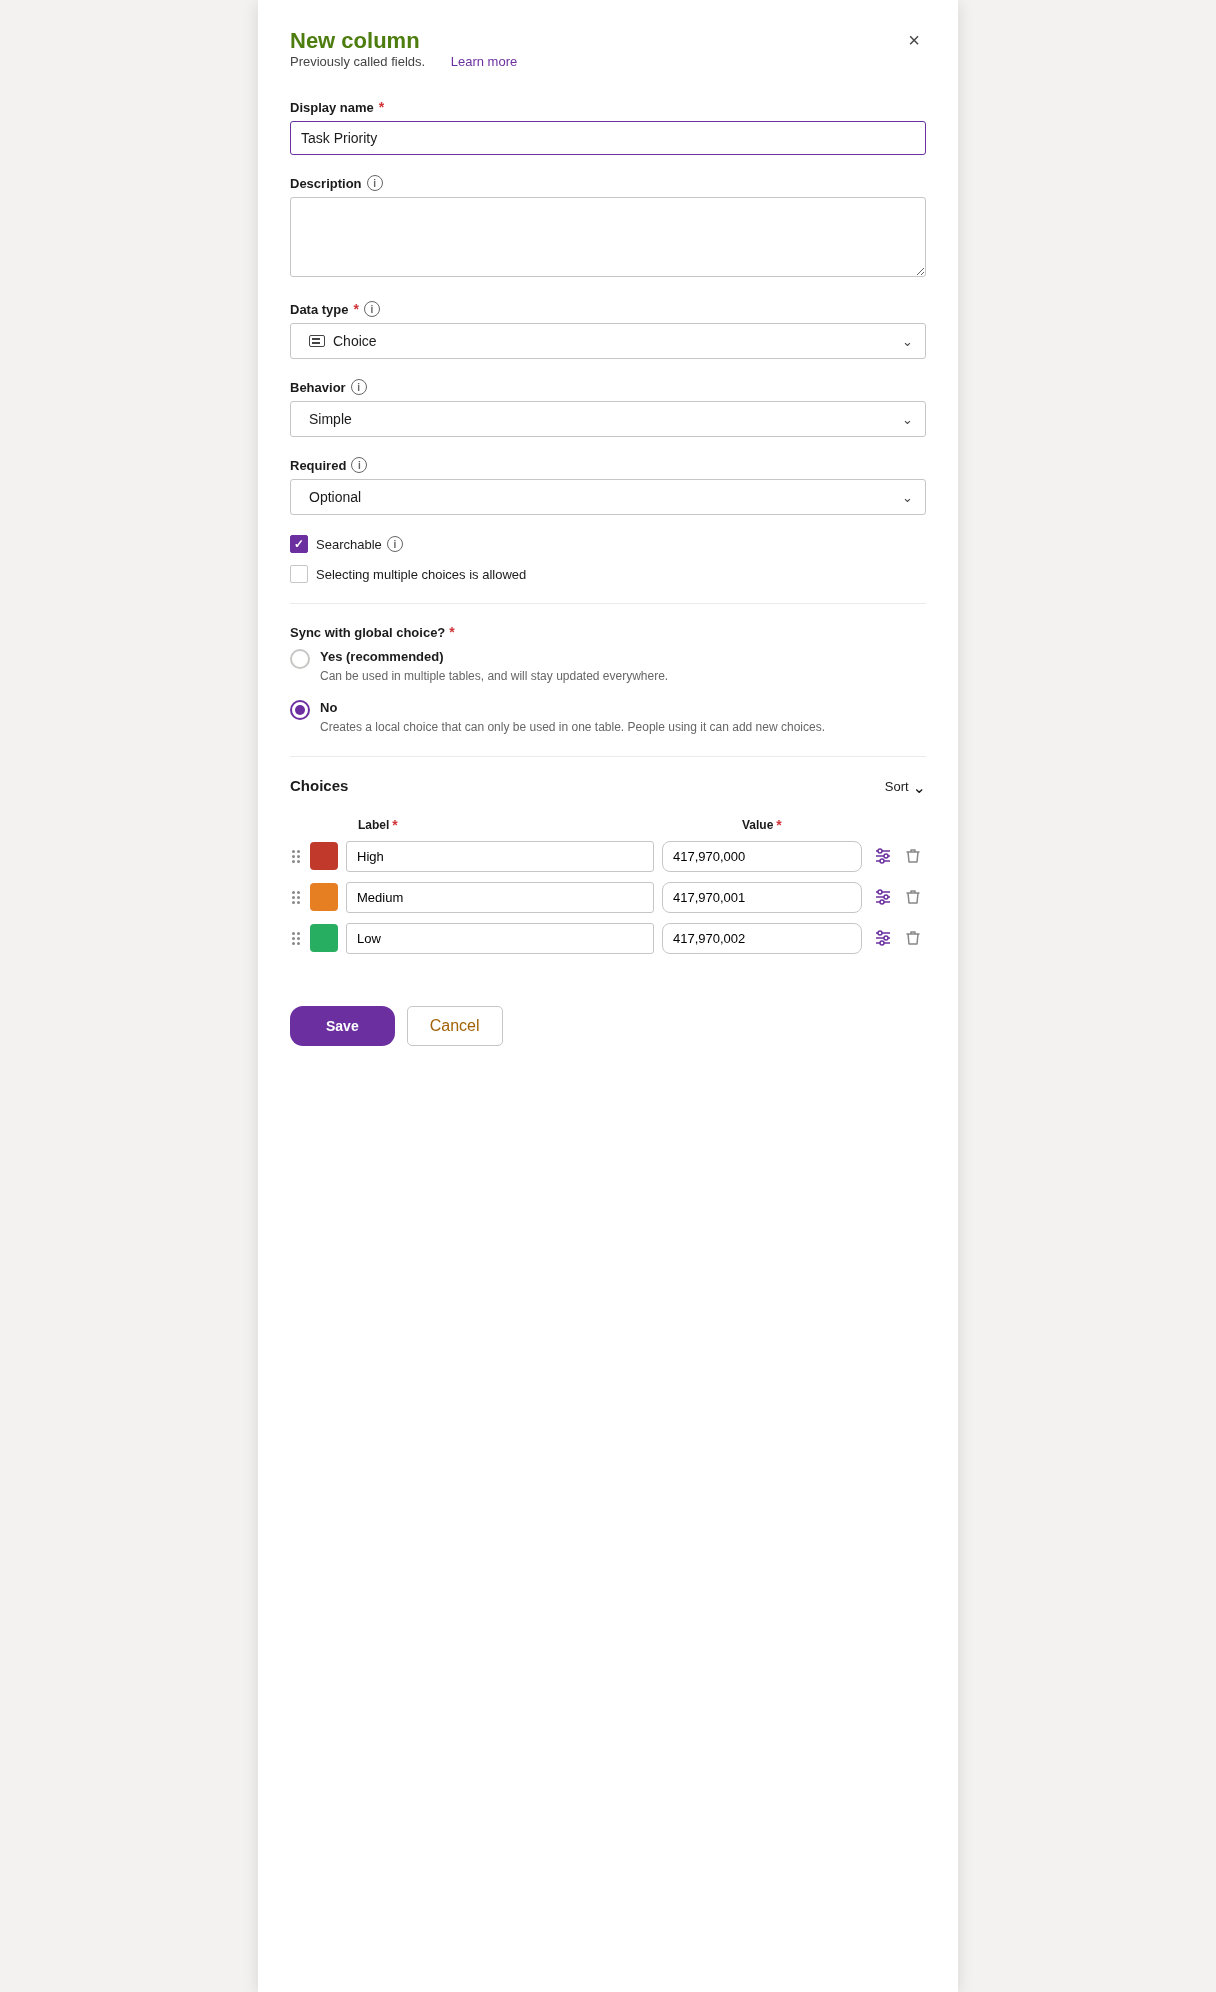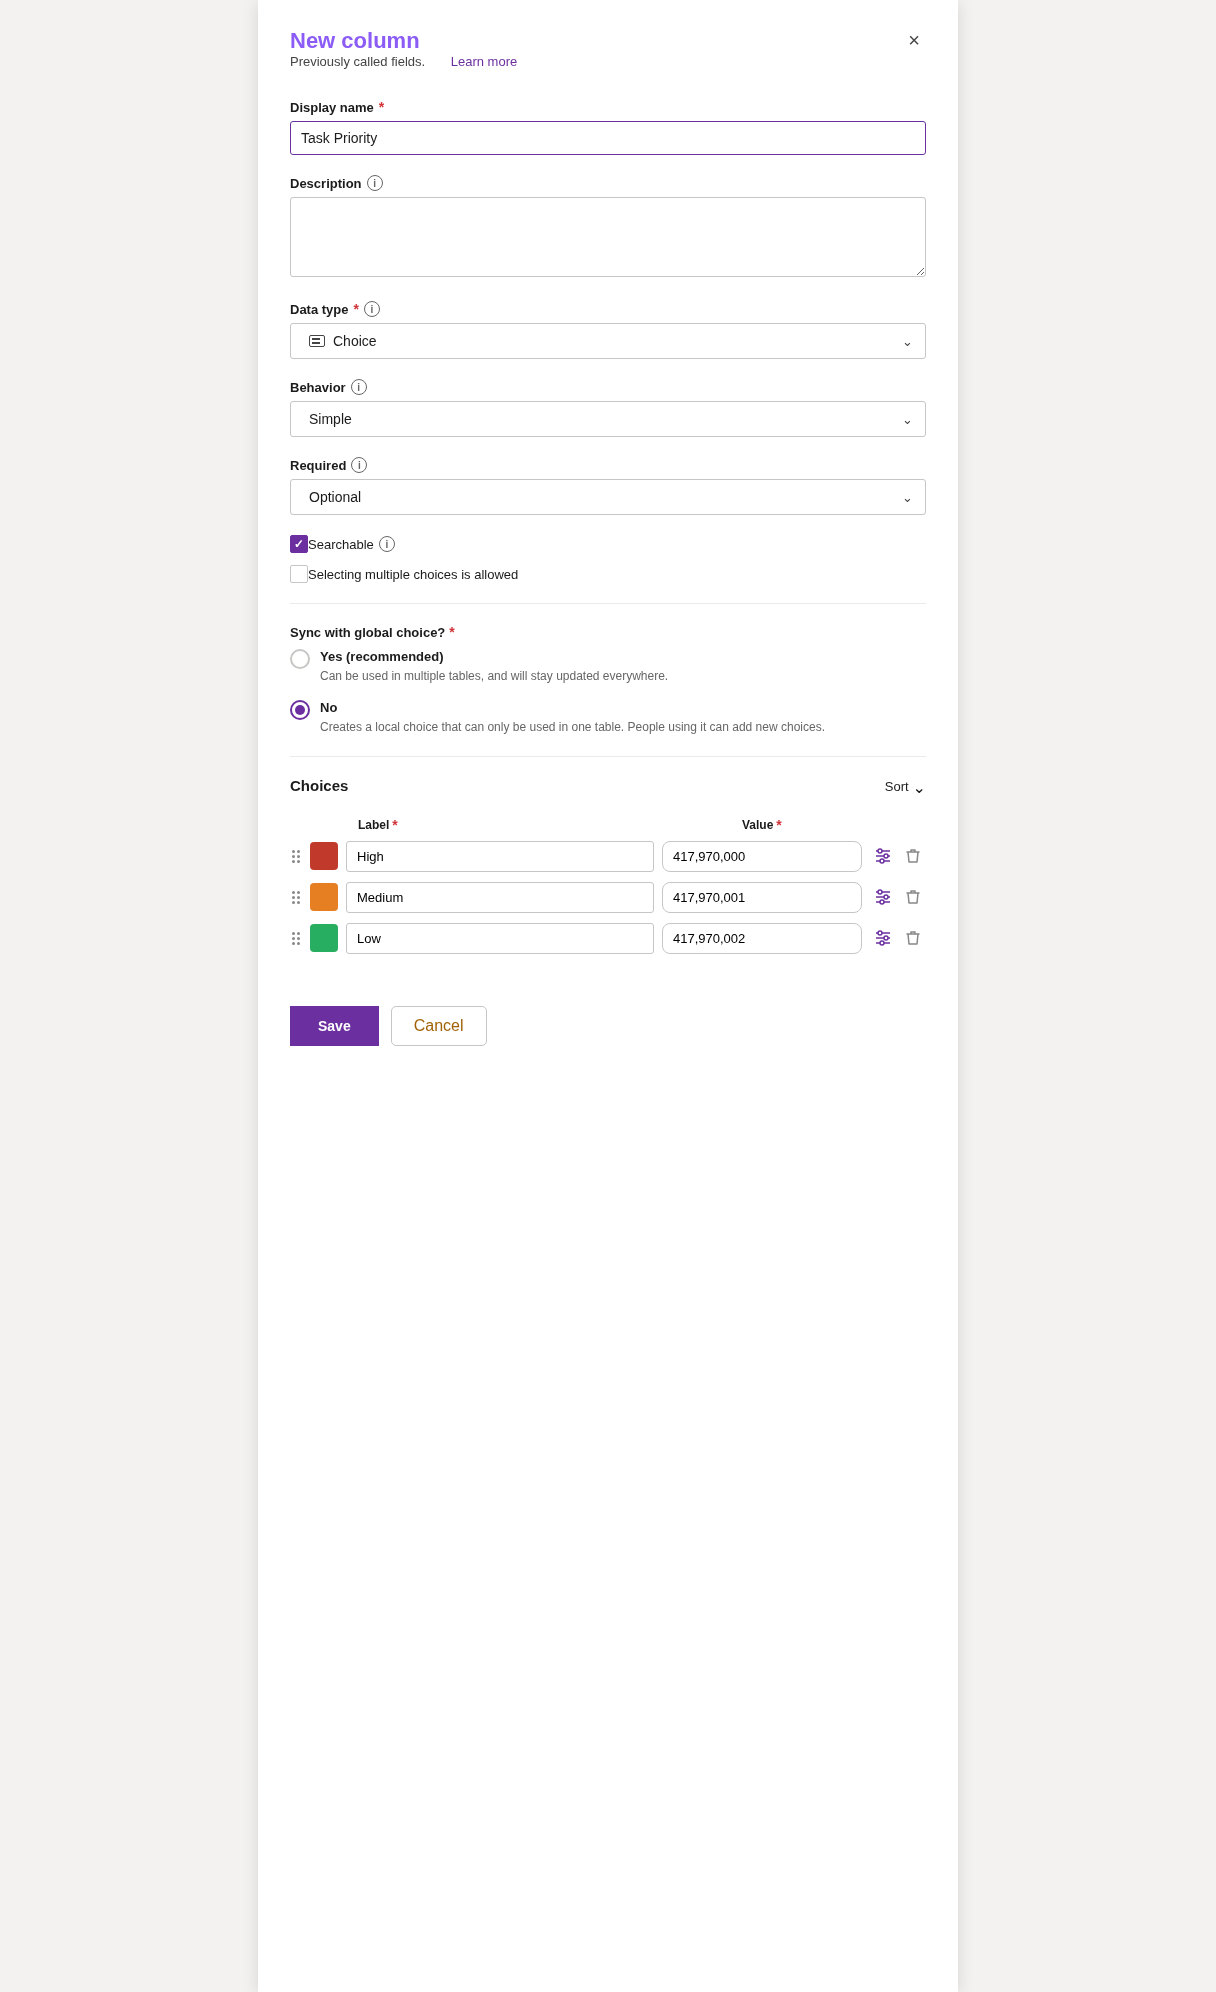--- a/index.html
+++ b/index.html
@@ -21,21 +21,21 @@
     }
     .panel-header {
       display: flex;
       justify-content: space-between;
       align-items: flex-start;
       margin-bottom: 6px;
     }
     .panel-title {
       font-size: 22px;
       font-weight: 700;
-      color: #8b5cf6;
+      color: #4d7c0f;
     }
     .close-btn {
       background: none;
       border: none;
       cursor: pointer;
       font-size: 20px;
       color: #444;
       padding: 2px 6px;
       line-height: 1;
     }
@@ -153,20 +153,21 @@
     
     .checkbox-row {
       display: flex;
       align-items: center;
       gap: 10px;
       margin-bottom: 12px;
     }
     .checkbox-wrap {
       display: flex;
       align-items: center;
+      gap: 8px;
       cursor: pointer;
     }
     .checkbox-box {
       width: 18px;
       height: 18px;
       border: 1.5px solid #c8c6c4;
       border-radius: 2px;
       display: flex;
       align-items: center;
       justify-content: center;
@@ -370,22 +371,22 @@
     .footer {
       display: flex;
       gap: 12px;
       margin-top: 32px;
       padding-top: 20px;
     }
     .btn-save {
       background: #6b2fa0;
       color: #fff;
       border: none;
-      border-radius: 0;
-      padding: 10px 28px;
+      border-radius: 13px;
+      padding: 10px 36px;
       font-size: 14px;
       font-weight: 700;
       cursor: pointer;
       font-family: inherit;
     }
     .btn-cancel {
       background: #fff;
       color: #a16207;
       border: 1.5px solid #c8c6c4;
       border-radius: 5px;

